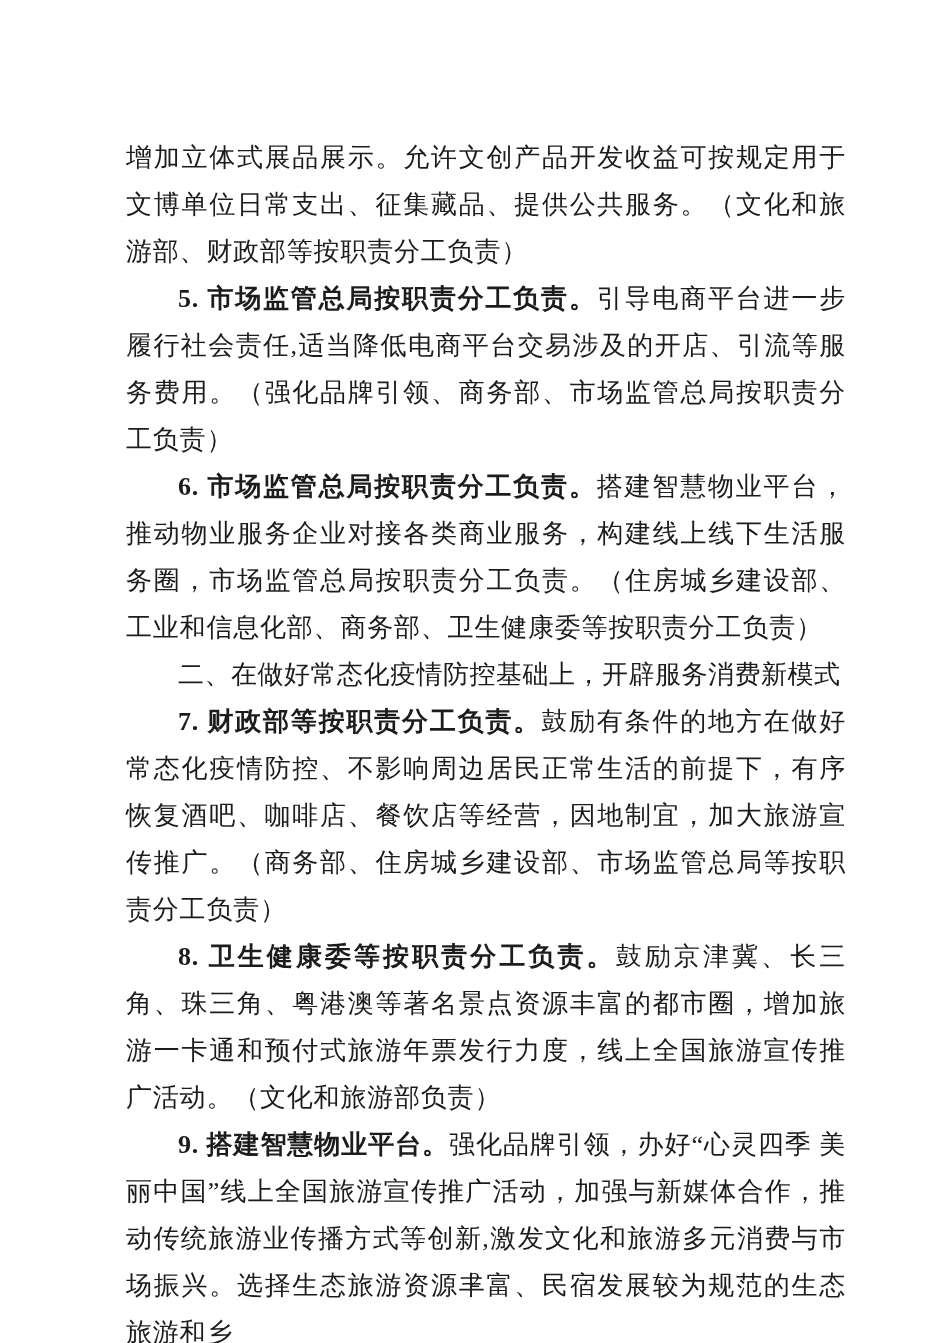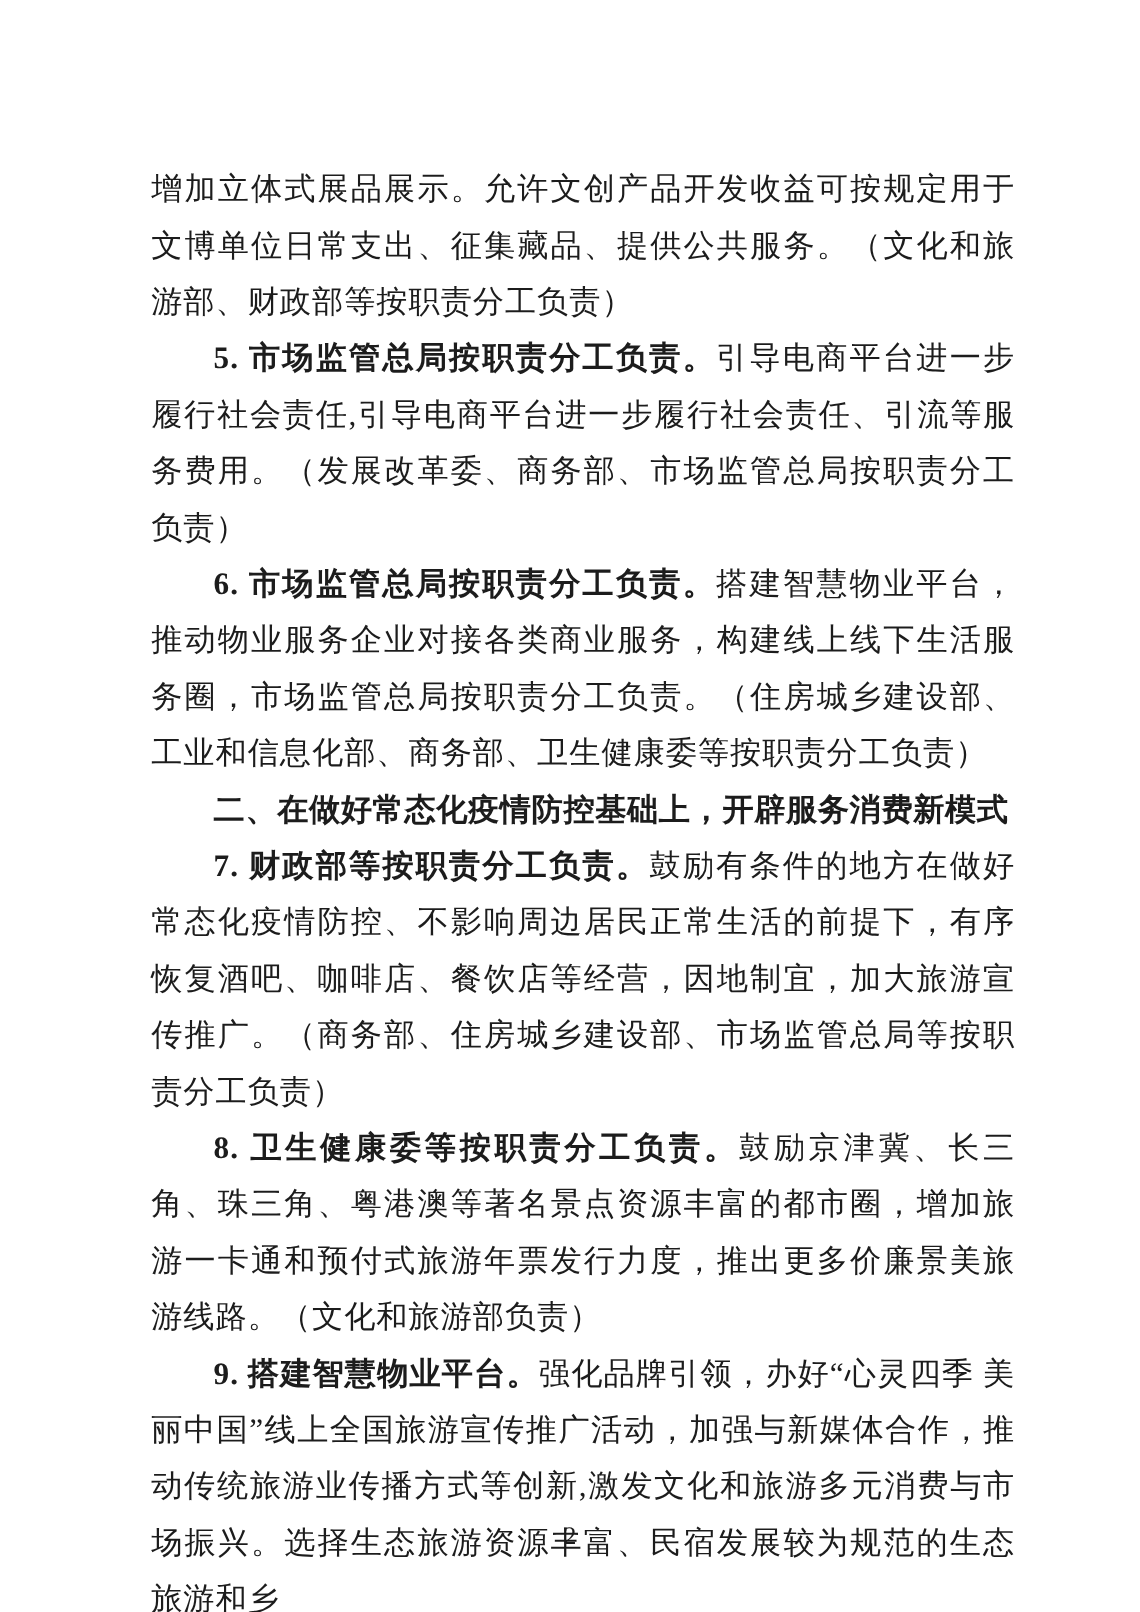--- a/index.html
+++ b/index.html
@@ -32,21 +32,21 @@
     letter-spacing: 0.8px;
     text-align: justify;
     text-justify: inter-ideograph;
     text-indent: 2em;
   }
   p.para.no-indent {
     text-indent: 0;
   }
   p.para.heading {
     font-family: "Liberation Sans", "DejaVu Sans", sans-serif;
-    font-weight: bold;
+    font-weight: normal;
     text-align: left;
     letter-spacing: 0.5px;
   }
   .lead {
     font-weight: bold;
   }
   .footer {
     position: absolute;
     left: 0;
     right: 0;
@@ -59,23 +59,23 @@
     color: #1c1c1c;
     font-family: "Liberation Serif", "DejaVu Serif", serif;
   }
 </style>
 </head>
 <body>
 
 <div class="page">
   <main class="content">
       <p class="para no-indent"><span class="">增加立体式展品展示。允许文创产品开发收益可按规定用于文博单位日常支出、征集藏品、提供公共服务。（文化和旅游部、财政部等按职责分工负责）</span></p>
-      <p class="para"><span class="lead">5. </span><span class="lead">市场监管总局按职责分工负责。</span><span class="">引导电商平台进一步履行社会责任,引导电商平台进一步履行社会责任、引流等服务费用。（发展改革委、商务部、市场监管总局按职责分工负责）</span></p>
+      <p class="para"><span class="lead">5. </span><span class="lead">市场监管总局按职责分工负责。</span><span class="">引导电商平台进一步履行社会责任,适当降低电商平台交易涉及的开店、引流等服务费用。（强化品牌引领、商务部、市场监管总局按职责分工负责）</span></p>
       <p class="para"><span class="lead">6. </span><span class="lead">市场监管总局按职责分工负责。</span><span class="">搭建智慧物业平台，推动物业服务企业对接各类商业服务，构建线上线下生活服务圈，市场监管总局按职责分工负责。（住房城乡建设部、工业和信息化部、商务部、卫生健康委等按职责分工负责）</span></p>
       <p class="para heading"><span class="">二、在做好常态化疫情防控基础上，开辟服务消费新模式</span></p>
       <p class="para"><span class="lead">7. </span><span class="lead">财政部等按职责分工负责。</span><span class="">鼓励有条件的地方在做好常态化疫情防控、不影响周边居民正常生活的前提下，有序恢复酒吧、咖啡店、餐饮店等经营，因地制宜，加大旅游宣传推广。（商务部、住房城乡建设部、市场监管总局等按职责分工负责）</span></p>
-      <p class="para"><span class="lead">8. </span><span class="lead">卫生健康委等按职责分工负责。</span><span class="">鼓励京津冀、长三角、珠三角、粤港澳等著名景点资源丰富的都市圈，增加旅游一卡通和预付式旅游年票发行力度，推出更多价廉景美旅游线路。（文化和旅游部负责）</span></p>
+      <p class="para"><span class="lead">8. </span><span class="lead">卫生健康委等按职责分工负责。</span><span class="">鼓励京津冀、长三角、珠三角、粤港澳等著名景点资源丰富的都市圈，增加旅游一卡通和预付式旅游年票发行力度，线上全国旅游宣传推广活动。（文化和旅游部负责）</span></p>
       <p class="para"><span class="lead">9. </span><span class="lead">搭建智慧物业平台。</span><span class="">强化品牌引领，办好“心灵四季 美丽中国”线上全国旅游宣传推广活动，加强与新媒体合作，推动传统旅游业传播方式等创新,激发文化和旅游多元消费与市场振兴。选择生态旅游资源丰富、民宿发展较为规范的生态旅游和乡</span></p>
     </main>
   <footer class="footer">
     <span class="page-number">2</span>
   </footer>
 </div>
 
 </body></html>

